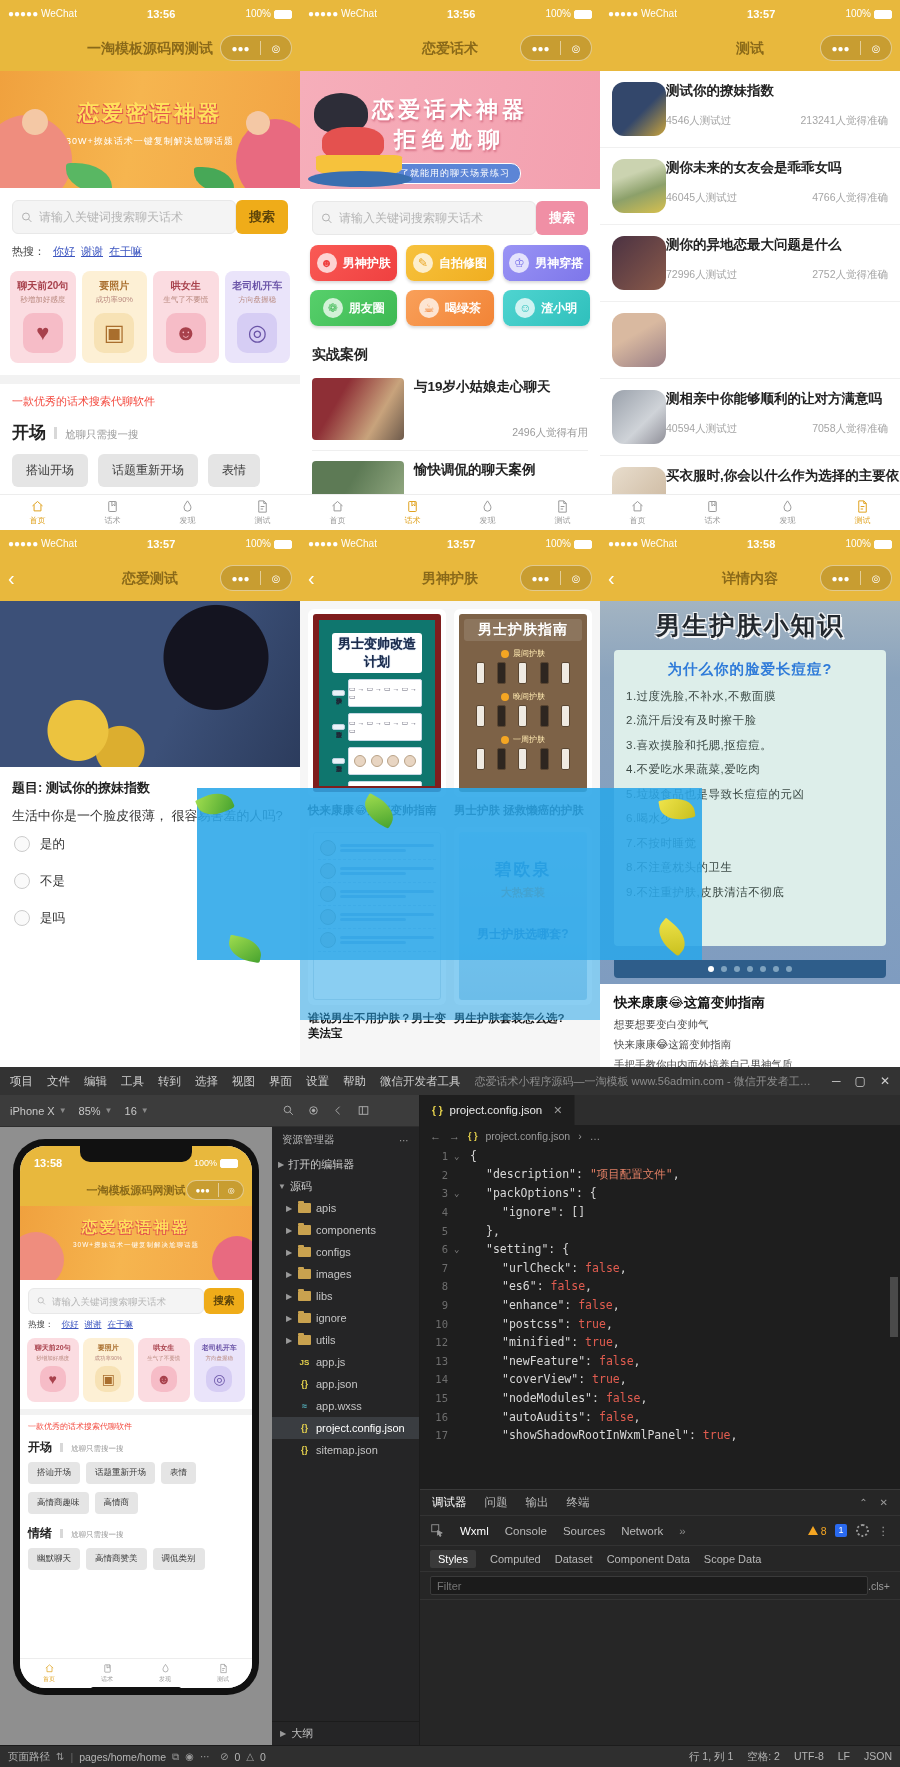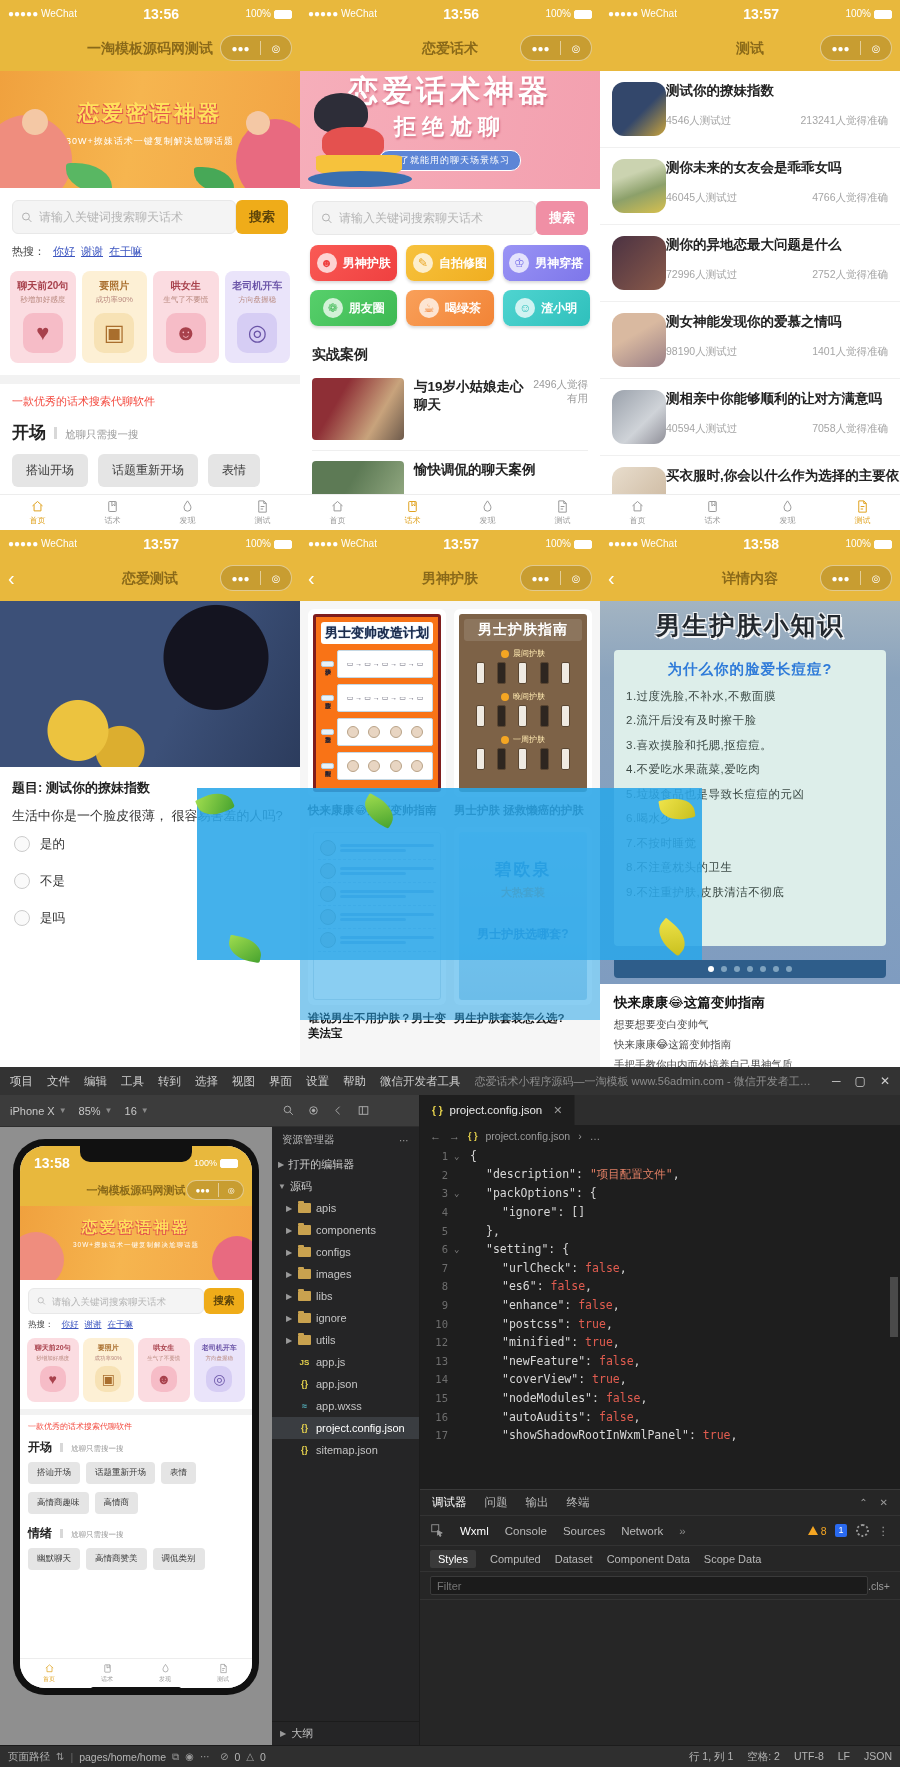--- a/index.html
+++ b/index.html
@@ -5,21 +5,21 @@
   *{box-sizing:border-box;margin:0;padding:0}
   html,body{background:#fff}
   body{font-family:"Liberation Sans","DejaVu Sans",sans-serif}
   #stage{position:relative;width:900px;height:1767px;background:#fff;overflow:hidden}
 
   
   .phone{position:absolute;width:300px;background:#fff;overflow:hidden}
   #p1{left:0;top:0;height:530px}#p2{left:300px;top:0;height:530px}#p3{left:600px;top:0;height:530px}
   #p4{left:0;top:530px;height:537px}#p5{left:300px;top:530px;height:537px;background:#f6f6f6}#p6{left:600px;top:530px;height:537px}
   .sbar{height:27px;background:#e8b83d;color:#fff;display:flex;align-items:center;justify-content:space-between;padding:0 8px;font-size:10px}
-  .sbar .tm{font-size:14px;font-weight:bold}
+  .sbar .tm{font-size:11px;font-weight:bold}
   .batt{display:inline-block;width:18px;height:9px;border:1px solid #fff;border-radius:2px;background:#fff;margin-left:3px;vertical-align:middle}
   .nav{height:44px;background:#e8b83d;position:relative;display:flex;align-items:center;justify-content:center}
   .nav .ttl{color:#7a5c13;font-size:14px;font-weight:bold;opacity:.85}
   .capsule{position:absolute;right:8px;top:8px;width:72px;height:26px;border:1px solid rgba(255,255,255,.45);background:rgba(88,62,10,.22);border-radius:14px;color:#fff;display:flex;align-items:center;justify-content:space-evenly;font-size:10px}
   .capsule .dv{width:1px;height:14px;background:rgba(255,255,255,.5)}
   .backbt{position:absolute;left:8px;top:10px;color:#fff;font-size:20px;line-height:22px}
   
   .ban1{height:117px;background:linear-gradient(100deg,#f0a13e,#f6b54f 45%,#f2a444);position:relative;overflow:hidden;text-align:center}
   .ban1 .t{margin-top:28px;font-size:21px;font-weight:bold;color:#ffe05c;text-shadow:1px 1px 0 #e2574d,-1px 1px 0 #e2574d;letter-spacing:3px}
   .ban1 .s{margin-top:8px;font-size:9px;color:#fff;letter-spacing:1px}
@@ -46,30 +46,30 @@
   .tagwrap{display:flex;flex-wrap:wrap;gap:10px;padding:6px 12px}
   .tag{background:#e5e5e5;border-radius:6px;padding:8px 14px;font-size:12px;color:#3a3a3a}
   .tabbar{position:absolute;left:0;bottom:0;width:100%;height:36px;background:#fff;border-top:1px solid #ededed;display:flex}
   .tab{flex:1;display:flex;flex-direction:column;align-items:center;justify-content:center;gap:1px}
   .tab .lb{font-size:8px;color:#9a9a9a}
   .tab.on .lb{color:#e0a321}
   .tab svg{width:15px;height:15px;stroke:#9a9a9a;fill:none;stroke-width:1.6}
   .tab.on svg{stroke:#e0a321}
   
   .ban2{height:118px;background:linear-gradient(100deg,#f6aeba,#f3a0af);position:relative;overflow:hidden;text-align:center}
-  .ban2 .l1{margin-top:0;font-size:30px;font-weight:bold;color:#fff;text-shadow:1px 2px 2px #d87287;letter-spacing:4px}
+  .ban2 .l1{margin-top:24px;font-size:22px;font-weight:bold;color:#fff;text-shadow:1px 2px 2px #d87287;letter-spacing:4px}
   .ban2 .l2{font-size:22px;font-weight:bold;color:#fff;text-shadow:1px 2px 2px #d87287;letter-spacing:6px}
   .ban2 .pill{display:inline-block;margin-top:8px;background:#5c85d6;border:1px solid #fff;color:#fff;font-size:9px;border-radius:10px;padding:3px 10px;letter-spacing:1px}
   .secttl{font-size:14px;font-weight:bold;color:#222;padding:12px 12px 6px}
   .btngrid{display:grid;grid-template-columns:1fr 1fr 1fr;gap:9px;padding:2px 10px 8px}
   .gbtn{height:36px;border-radius:8px;display:flex;align-items:center;justify-content:center;gap:6px;color:#fff;font-size:12px;font-weight:bold;box-shadow:0 2px 3px rgba(0,0,0,.15)}
   .gbtn .ic{width:20px;height:20px;border-radius:50%;background:rgba(255,255,255,.75);display:inline-flex;align-items:center;justify-content:center;font-size:12px}
   .case{display:flex;gap:10px;padding:8px 12px;align-items:flex-start}
   .case .im{width:92px;height:62px;border-radius:4px;flex:none}
-  .case .bd{flex:1;display:flex;flex-direction:row;justify-content:space-between;min-height:62px}
+  .case .bd{flex:1;display:flex;flex-direction:column;justify-content:space-between;min-height:62px}
   .case .t{font-size:13.5px;font-weight:bold;color:#222}
   .case .m{font-size:10.5px;color:#9a9a9a;text-align:right}
   .hline{height:1px;background:#efefef;margin:2px 12px}
   
   .titem{display:flex;gap:0;padding:11px 12px;align-items:flex-start}
   .titem .im{width:54px;height:54px;border-radius:12px;flex:none}
   .titem .bd{flex:1}
   .titem .t{font-size:13.5px;font-weight:bold;color:#222;white-space:nowrap;overflow:hidden;text-overflow:ellipsis}
   .titem .mr{display:flex;justify-content:space-between;margin-top:14px;font-size:10.5px;color:#a5a5a5}
   .tsep{height:1px;background:#f0f0f0;margin:0 0}
@@ -86,21 +86,21 @@
     radial-gradient(circle at 72% 34%,#141420 0 52px,transparent 53px),
     linear-gradient(115deg,#3c5078 60%,#2c3c5d)}
   .qlabel{font-size:13px;font-weight:bold;color:#222;padding:12px 12px 0}
   .qtext{font-size:13px;color:#333;padding:10px 12px 0;line-height:1.45}
   .opt{display:flex;align-items:center;gap:10px;padding:10px 14px}
   .opt .rb{width:16px;height:16px;border:1px solid #ccc;border-radius:50%;background:#fafafa}
   .opt .ol{font-size:12.5px;color:#333}
   
   .wfall{display:flex;gap:8px;padding:8px}
   .wcard{flex:1;background:#fff;border-radius:6px;padding:5px}
-  .poster1{height:178px;background:#f97316;border:3px solid #7f1d1d;border-radius:3px;padding:5px;overflow:hidden}
+  .poster1{height:178px;background:#0f766e;border:6px solid #7f1d1d;border-radius:3px;padding:13px;overflow:hidden}
   .poster1 .pt{text-align:center;font-size:13px;font-weight:bold;color:#1c2b4a;background:#fff;border-radius:3px;padding:2px 0;text-shadow:0 0 1px #5577aa}
   .p1row{display:flex;align-items:center;gap:3px;margin-top:6px}
   .p1row .vl{writing-mode:vertical-lr;font-size:6px;color:#223;background:#e9f2f8;border:1px solid #b9cfdd;padding:2px 1px;border-radius:2px;flex:none}
   .p1row .bx{flex:1;background:#fff;border:1px solid #c5d8e4;border-radius:2px;height:28px;display:flex;align-items:center;justify-content:space-evenly;font-size:7px;color:#667}
   .dotface{width:12px;height:12px;border-radius:50%;background:#e8d5c2;border:1px solid #b9a388}
   .poster2{height:178px;background:#7d6247;border-radius:3px;padding:5px;overflow:hidden;text-align:center}
   .poster2 .pt{font-size:14px;font-weight:bold;color:#fff;background:rgba(255,255,255,.12);border-radius:3px;padding:2px 0;letter-spacing:1px}
   .p2sec{margin-top:7px;font-size:8px;color:#ffe9b0;display:flex;align-items:center;justify-content:center;gap:4px}
   .p2dot{width:8px;height:8px;border-radius:50%;background:#f5a623;display:inline-block}
   .p2prods{display:flex;justify-content:space-evenly;margin-top:3px}
@@ -462,27 +462,20 @@
             <div class="t">测你的异地恋最大问题是什么</div>
             <div class="mr">
               <span>72996人测试过</span>
               <span>2752人觉得准确</span>
             </div>
           </div>
         </div>
         <div class="tsep"></div>
         <div class="titem">
           <div class="im ph4"></div>
-          <div class="bd">
-            <div class="t">测女神能发现你的爱慕之情吗</div>
-            <div class="mr">
-              <span>98190人测试过</span>
-              <span>1401人觉得准确</span>
-            </div>
-          </div>
         </div>
         <div class="tsep"></div>
         <div class="titem">
           <div class="im ph5"></div>
           <div class="bd">
             <div class="t">测相亲中你能够顺利的让对方满意吗</div>
             <div class="mr">
               <span>40594人测试过</span>
               <span>7058人觉得准确</span>
             </div>

